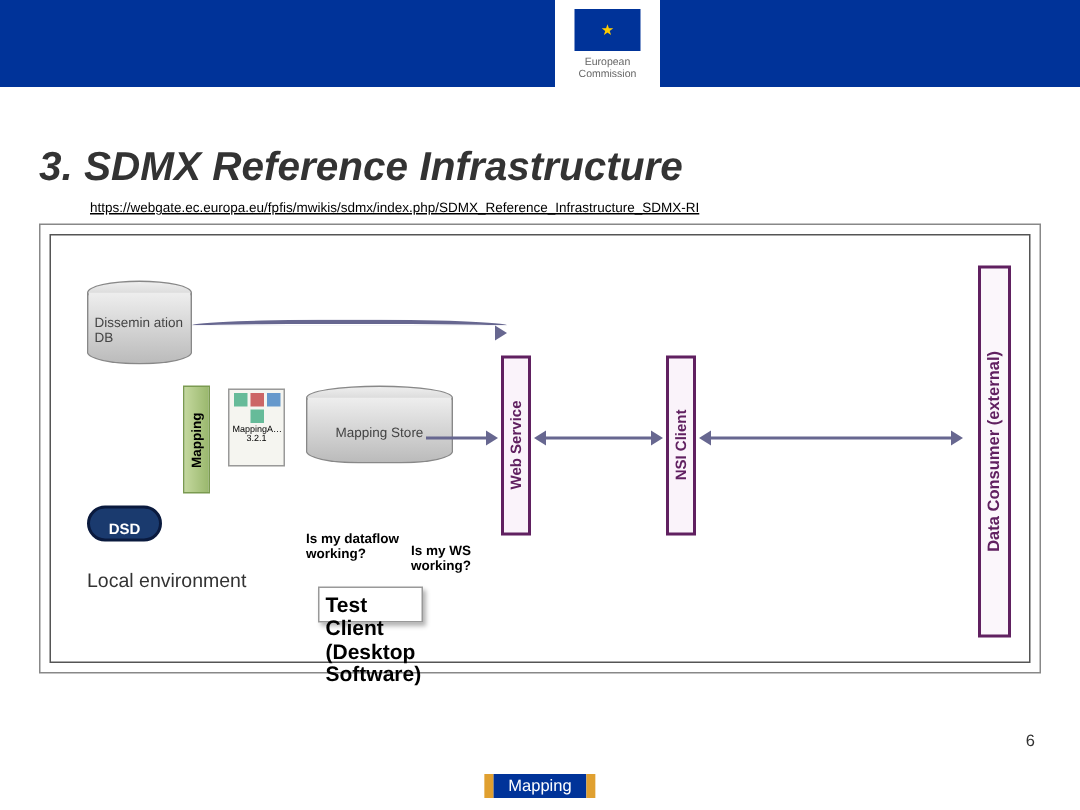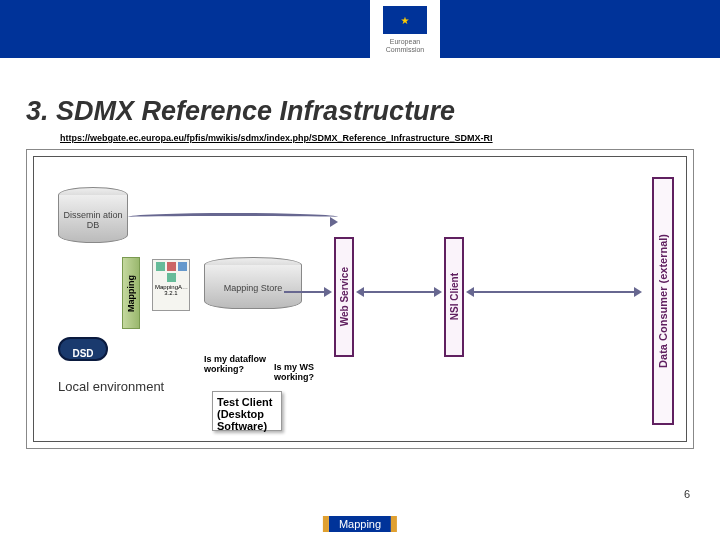--- a/index.html
+++ b/index.html
@@ -6,29 +6,29 @@
   body { width: 720px; height: 540px; font-family: Verdana, Arial, sans-serif; background: #fff; position: relative; overflow: hidden; }
 
   .header-band { width: 100%; height: 58px; background: #003399; position: relative; }
   .logo-block { position: absolute; right: 280px; top: 0; width: 70px; height: 95px; background: #fff; display: flex; flex-direction: column; align-items: center; padding-top: 6px; }
   .eu-flag { width: 44px; height: 28px; background: #003399; display: flex; align-items: center; justify-content: center; font-size: 10px; color: #ffcc00; }
   .logo-text { font-size: 7px; color: #666; text-align: center; margin-top: 4px; line-height: 1.1; }
 
   .title-row { padding: 38px 26px 6px 26px; }
   .title { font-size: 27px; font-weight: bold; color: #333; font-family: Verdana, sans-serif; font-style: italic; }
 
-  .url { padding: 0 60px 6px 60px; font-size: 9px; color: #000; text-decoration: underline; font-weight: bold; word-break: break-all; }
+  .url { padding: 0 60px 6px 60px; font-size: 9px; color: #000; text-decoration: underline; font-weight: normal; word-break: break-all; }
 
   .diagram-outer { margin: 0 26px; border: 1px solid #888; height: 300px; background: #fff; position: relative; padding: 6px; }
   .diagram-inner { border: 1px solid #555; height: 100%; position: relative; background: #fff; }
 
   .db-cyl { position: absolute; width: 70px; }
   .db-top { width: 100%; height: 16px; background: linear-gradient(#eee,#ccc); border: 1px solid #888; border-radius: 50%/50%; }
   .db-body { width: 100%; background: linear-gradient(#eee,#bbb); border-left: 1px solid #888; border-right: 1px solid #888; border-bottom: 1px solid #888; border-radius: 0 0 35px 35px / 0 0 8px 8px; margin-top: -8px; display: flex; align-items: center; justify-content: center; }
-  .db-label { font-size: 9px; color: #444; text-align: center; padding: 8px 4px 4px; line-height: 1.1; }
+  .db-label { font-size: 9px; color: #444; padding: 8px 4px 4px; line-height: 1.1; }
 
   #db-dissem { left: 24px; top: 30px; }
   #db-dissem .db-body { height: 48px; }
 
   #db-mapping { left: 170px; top: 100px; width: 98px; }
   #db-mapping .db-body { height: 44px; }
 
   .mapping-col { position: absolute; left: 88px; top: 100px; width: 18px; height: 72px; background: linear-gradient(90deg,#c4d89e,#9ab86e); border: 1px solid #7a9a50; display: flex; align-items: center; justify-content: center; }
   .mapping-col span { font-size: 9px; font-weight: bold; color: #000; writing-mode: vertical-rl; transform: rotate(180deg); }
 
@@ -48,21 +48,21 @@
   #ws-bar span { color: #602060; }
   #nsi-bar { left: 410px; top: 80px; height: 120px; border-color: #602060; background: rgba(240,220,240,0.35); }
   #nsi-bar span { color: #602060; }
   #dc-bar { right: 12px; top: 20px; height: 248px; width: 22px; border-color: #602060; background: rgba(240,220,240,0.25); }
   #dc-bar span { color: #602060; font-size: 11px; }
 
   .q-text { position: absolute; font-size: 9px; font-weight: bold; color: #000; line-height: 1.1; }
   #q1 { left: 170px; top: 198px; width: 70px; }
   #q2 { left: 240px; top: 206px; width: 70px; }
 
-  .test-box { position: absolute; left: 178px; top: 234px; width: 70px; height: 40px; background: #fff; border: 1px solid #999; box-shadow: 2px 2px 3px rgba(0,0,0,0.3); font-size: 11px; font-weight: bold; padding: 4px; line-height: 1.1; }
+  .test-box { position: absolute; left: 178px; top: 234px; width: 70px; height: 24px; background: #fff; border: 1px solid #999; box-shadow: 2px 2px 3px rgba(0,0,0,0.3); font-size: 14px; font-weight: bold; padding: 4px; line-height: 1.1; }
 
   .arrow { position: absolute; height: 10px; }
   .arrow-line { position: absolute; top: 4px; height: 2px; background: #676790; }
   .arrow-head-r { position: absolute; right: 0; top: 0; border-left: 8px solid #676790; border-top: 5px solid transparent; border-bottom: 5px solid transparent; }
   .arrow-head-l { position: absolute; left: 0; top: 0; border-right: 8px solid #676790; border-top: 5px solid transparent; border-bottom: 5px solid transparent; }
 
   #arr1 { left: 94px; top: 60px; width: 210px; }
   #arr1 .arrow-line{ left:0; width:100%; height:4px; border-radius:50% 50% 0 0/ 100% 100% 0 0; background:none; border-top:3px solid #676790; top:-4px;}
   #arr-ws-nsi { left: 322px; top: 130px; width: 86px; }
   #arr-ws-nsi .arrow-line{left:6px;width:74px}

